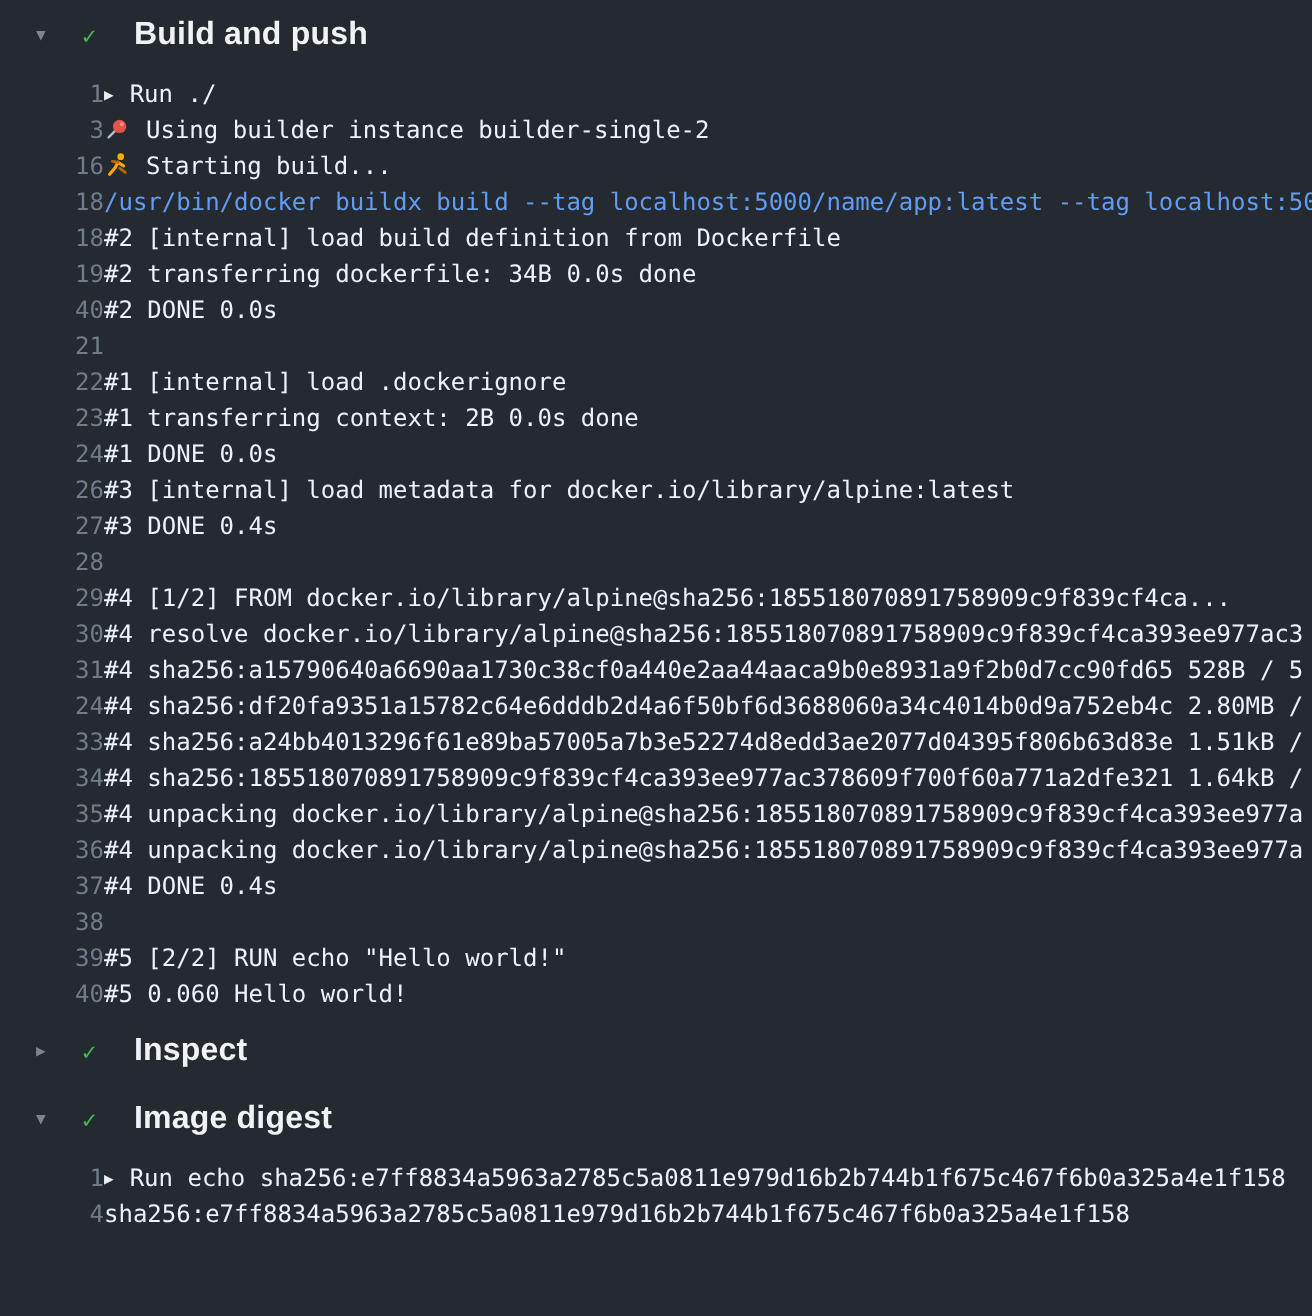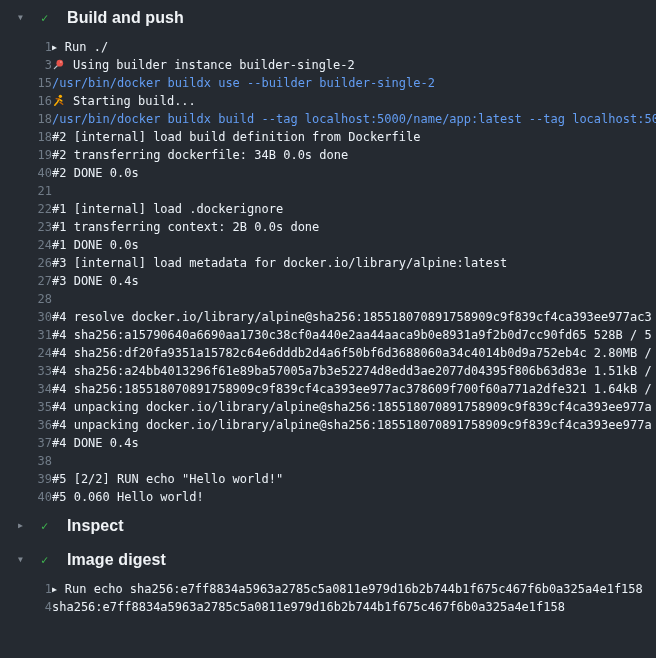--- a/index.html
+++ b/index.html
@@ -108,24 +108,20 @@
 
   <div class="line">
     <span class="num">3</span>
     <span class="txt"><span class="emoji"><svg width="13" height="13" viewBox="0 0 14 14">
                 <path d="M2.5 11.5 L5.7 8.3" stroke="#b7bec7" stroke-width="1.3" stroke-linecap="round"></path>
                 <circle cx="8.4" cy="5.6" r="3.6" fill="#e5534b"></circle>
                 <circle cx="9.6" cy="4.4" r="1.1" fill="#f28e86"></circle>
               </svg></span><span>Using builder instance builder-single-2</span></span>
   </div>
 
-  <div class="line">
-    <span class="num">15</span>
-    <span class="txt cmd"><span>/usr/bin/docker buildx use --builder builder-single-2</span></span>
-  </div>
 
   <div class="line">
     <span class="num">16</span>
     <span class="txt"><span class="emoji"><svg width="13" height="13" viewBox="0 0 14 14">
                 <circle cx="9" cy="2.5" r="1.8" fill="#f9ab00"></circle>
                 <path d="M3 12 L6 8.5 L7.5 5.5 L10.5 7.5" stroke="#f9ab00" stroke-width="1.7" fill="none" stroke-linecap="round" stroke-linejoin="round"></path>
                 <path d="M7.5 5.5 L4.5 5 M8.5 8.8 L11.5 11" stroke="#c26401" stroke-width="1.5" fill="none" stroke-linecap="round"></path>
               </svg></span><span>Starting build...</span></span>
   </div>
 
@@ -178,20 +174,24 @@
   <div class="line">
     <span class="num">27</span>
     <span class="txt"><span>#3 DONE 0.4s</span></span>
   </div>
 
   <div class="line">
     <span class="num">28</span>
     <span class="txt"><span></span></span>
   </div>
 
+  <div class="line">
+    <span class="num">29</span>
+    <span class="txt"><span>#4 [1/2] FROM docker.io/library/alpine@sha256:185518070891758909c9f839cf4ca...</span></span>
+  </div>
 
   <div class="line">
     <span class="num">30</span>
     <span class="txt"><span>#4 resolve docker.io/library/alpine@sha256:185518070891758909c9f839cf4ca393ee977ac3</span></span>
   </div>
 
   <div class="line">
     <span class="num">31</span>
     <span class="txt"><span>#4 sha256:a15790640a6690aa1730c38cf0a440e2aa44aaca9b0e8931a9f2b0d7cc90fd65 528B / 5</span></span>
   </div>

